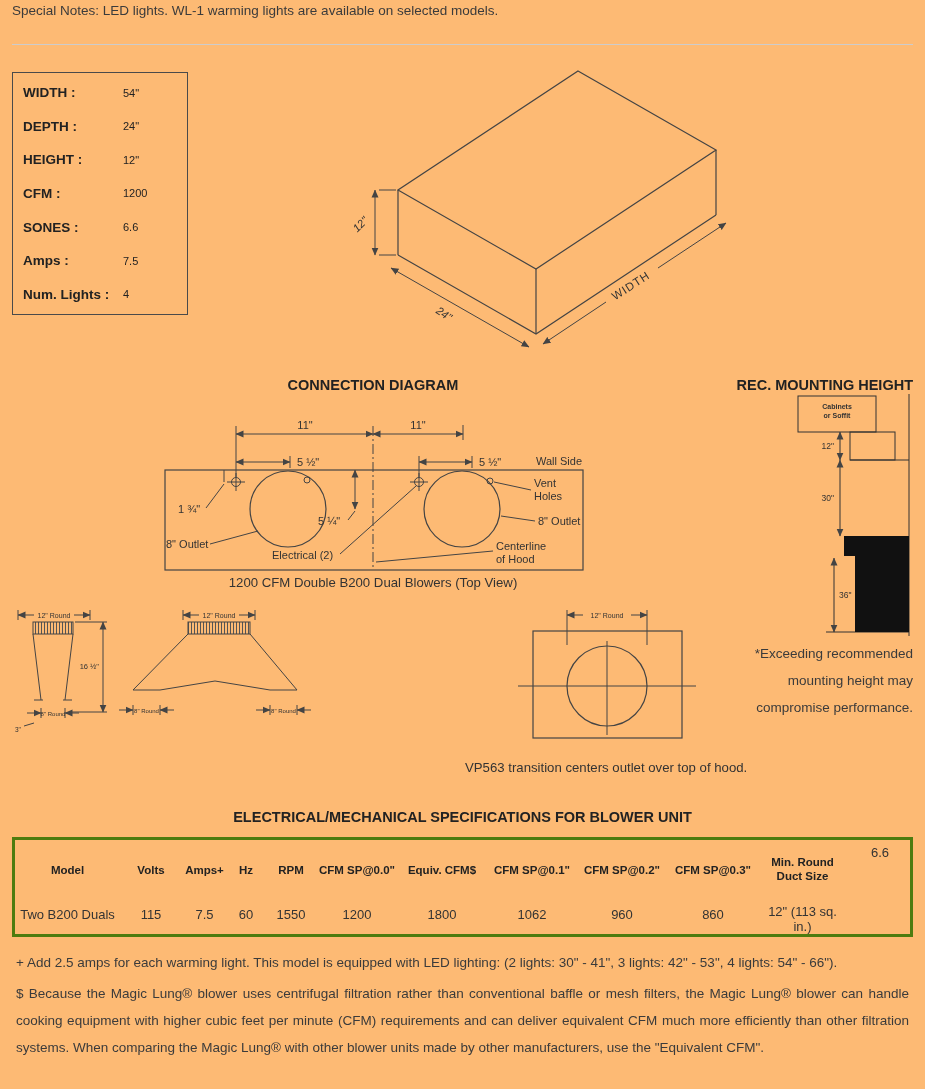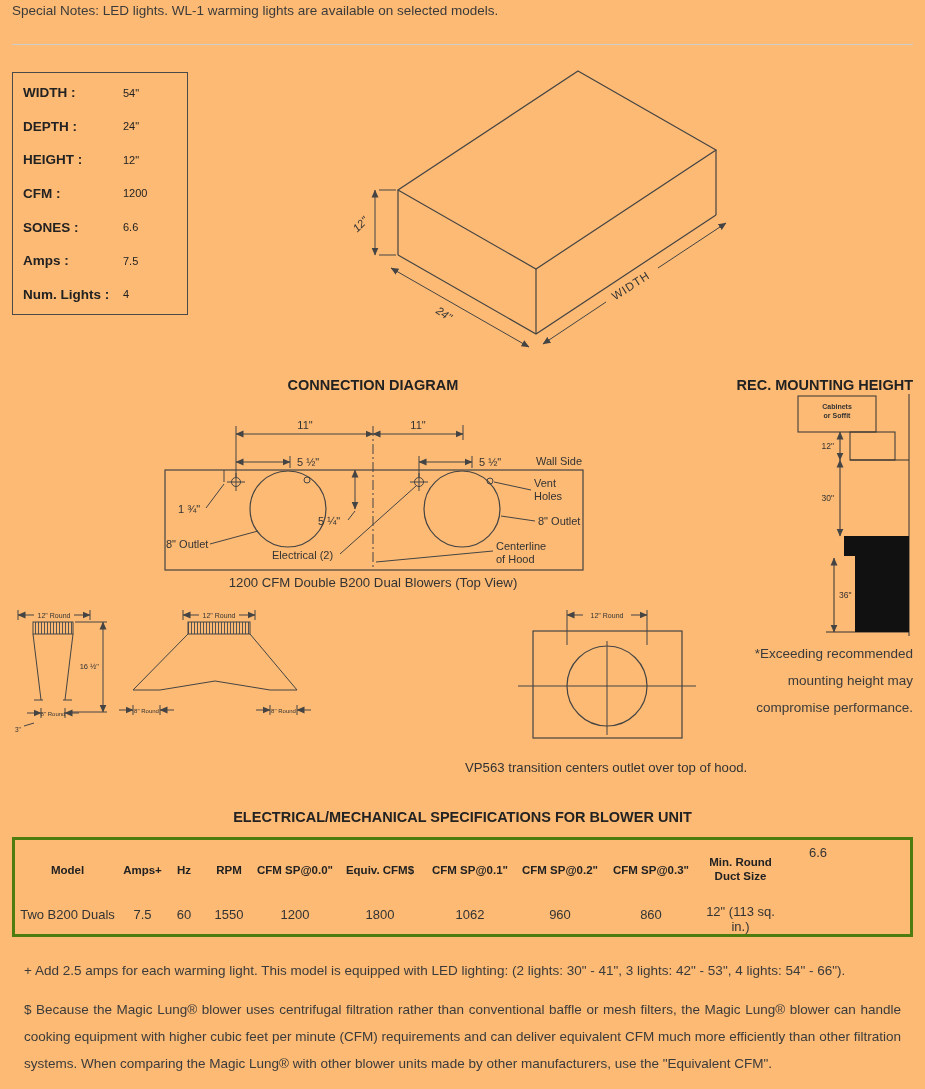--- a/index.html
+++ b/index.html
@@ -22,21 +22,21 @@
   #cap-connection { left:138px; top:575px; width:470px; text-align:center; }
   #cap-vp563  { left:10px;  top:740px; width:306px; text-align:center; line-height:26px; }
   #cap-center { left:465px; top:755px; width:286px; line-height:26px; }
   #mounting-note { left:718px; top:640px; width:195px; text-align:right; line-height:27px; font-size:13.5px; }
   .spec-table { left:12px; top:837px; width:901px; height:100px; border:3px solid #4d7c0f; display:flex; }
   .spec-col { display:flex; flex-direction:column; flex:0 0 auto; }
   .spec-col .hdr { height:62px; display:flex; align-items:center; justify-content:center; text-align:center;
                    font-weight:700; font-size:11.5px; color:#222; line-height:1.2; }
   .spec-col .val { text-align:center; font-size:13px; padding-top:5px; color:#333; }
   .fn { left:12px; top:945px; width:901px; font-size:13.5px; line-height:27px; }
-  .fn p { margin:12px; }
+  .fn p { margin:4px; }
   #fn-dollar { text-align:justify; }
   svg text { font-family:"Liberation Sans", sans-serif; fill:#333; }
 </style>
 </head>
 <body>
 
 <div class="page">
 
   <svg width="0" height="0" style="position:absolute">
     <defs>
@@ -249,20 +249,24 @@
     <text x="92" y="13" text-anchor="middle" font-size="7">12" Round</text>
   </svg>
   <div class="abs caption" id="cap-center">VP563 transition centers outlet over top of hood.</div>
 
   <div class="abs h-section" id="h-electrical">ELECTRICAL/MECHANICAL SPECIFICATIONS FOR BLOWER UNIT</div>
   <div class="abs spec-table">
     <div class="spec-col" style="width:105px">
         <div class="hdr">Model</div>
         <div class="val">Two B200 Duals</div>
       </div>
+    <div class="spec-col" style="width:62px">
+        <div class="hdr">Volts</div>
+        <div class="val">115</div>
+      </div>
     <div class="spec-col" style="width:45px">
         <div class="hdr">Amps+</div>
         <div class="val">7.5</div>
       </div>
     <div class="spec-col" style="width:38px">
         <div class="hdr">Hz</div>
         <div class="val">60</div>
       </div>
     <div class="spec-col" style="width:52px">
         <div class="hdr">RPM</div>

